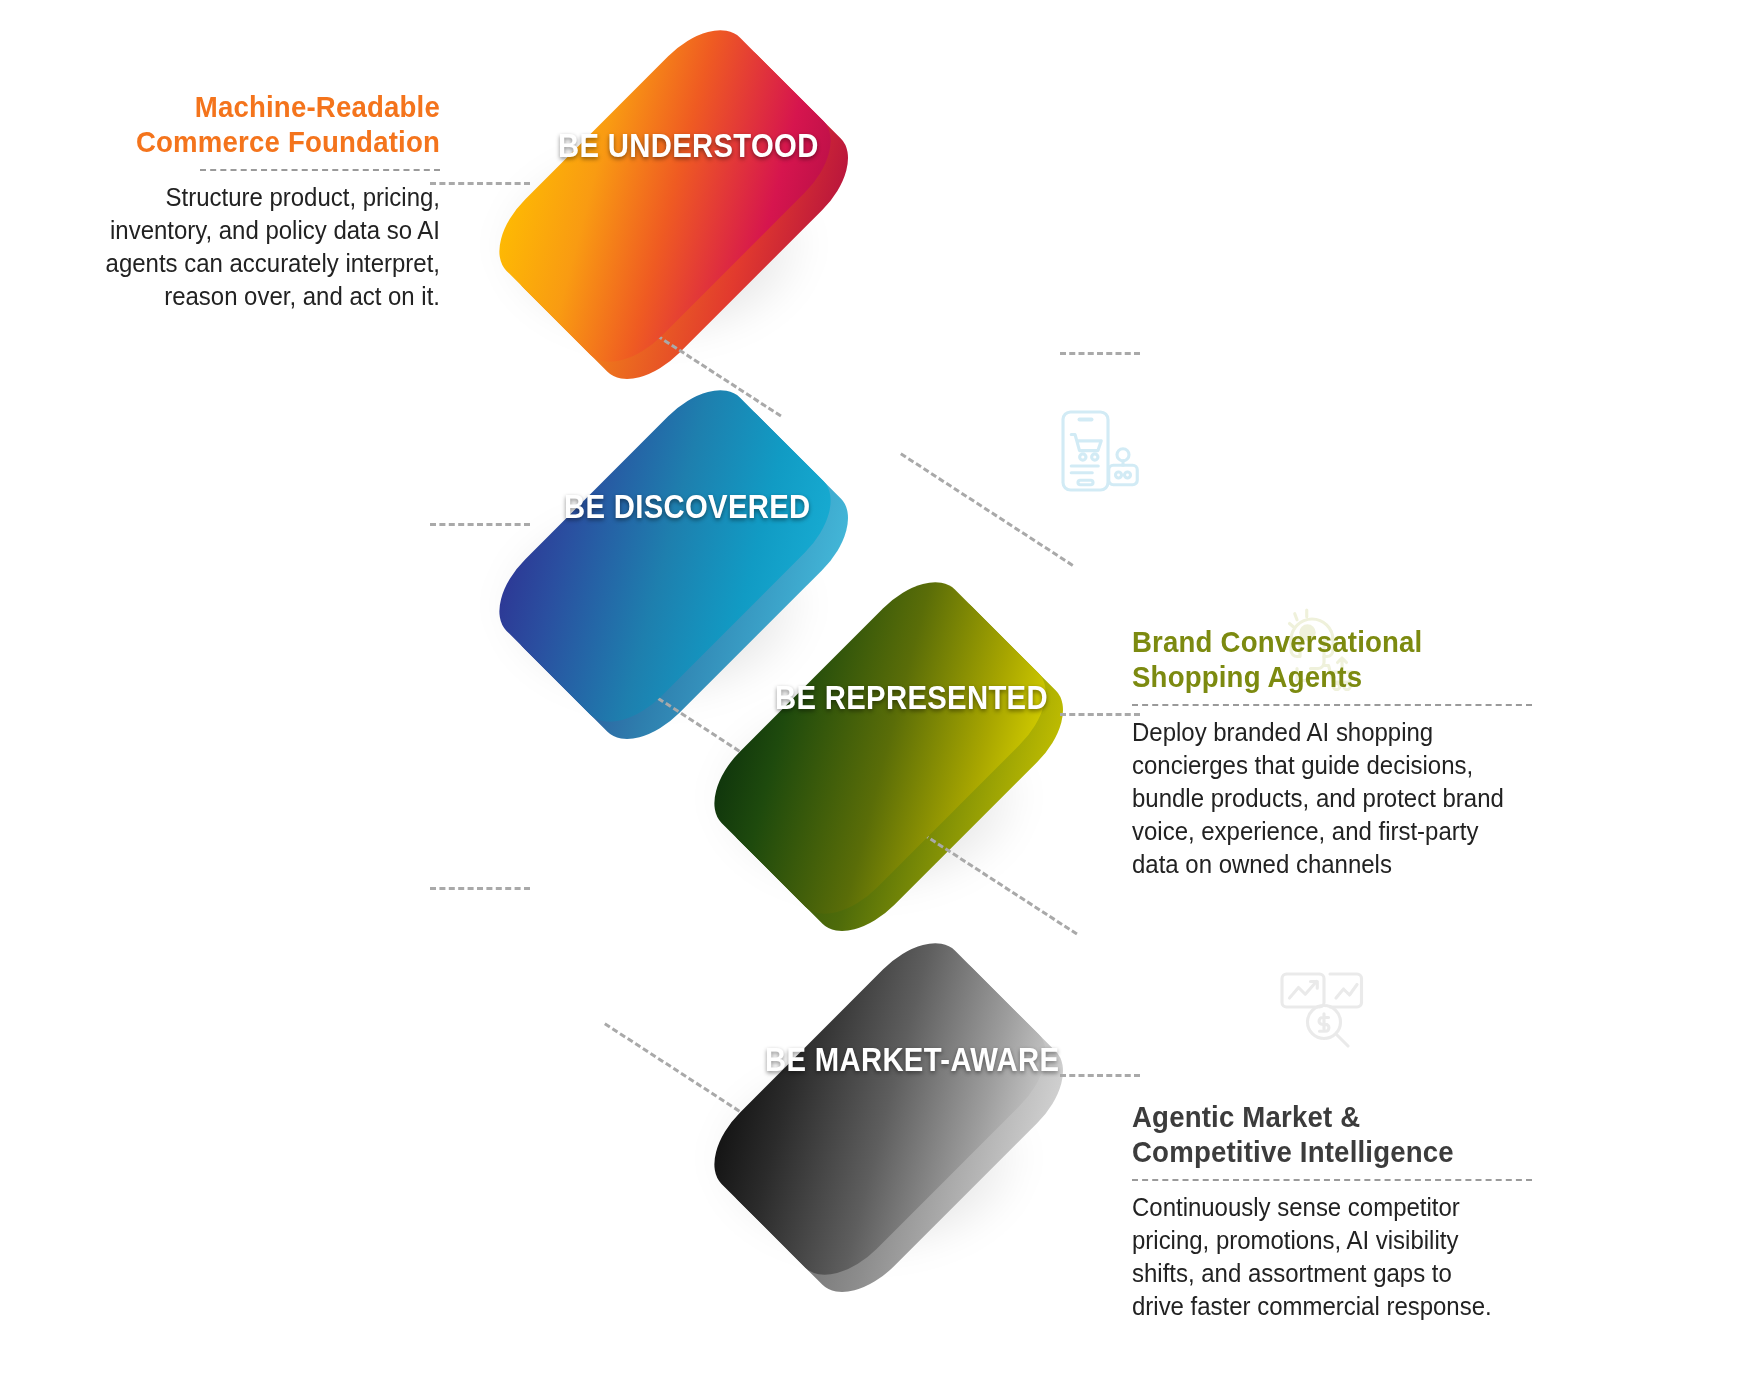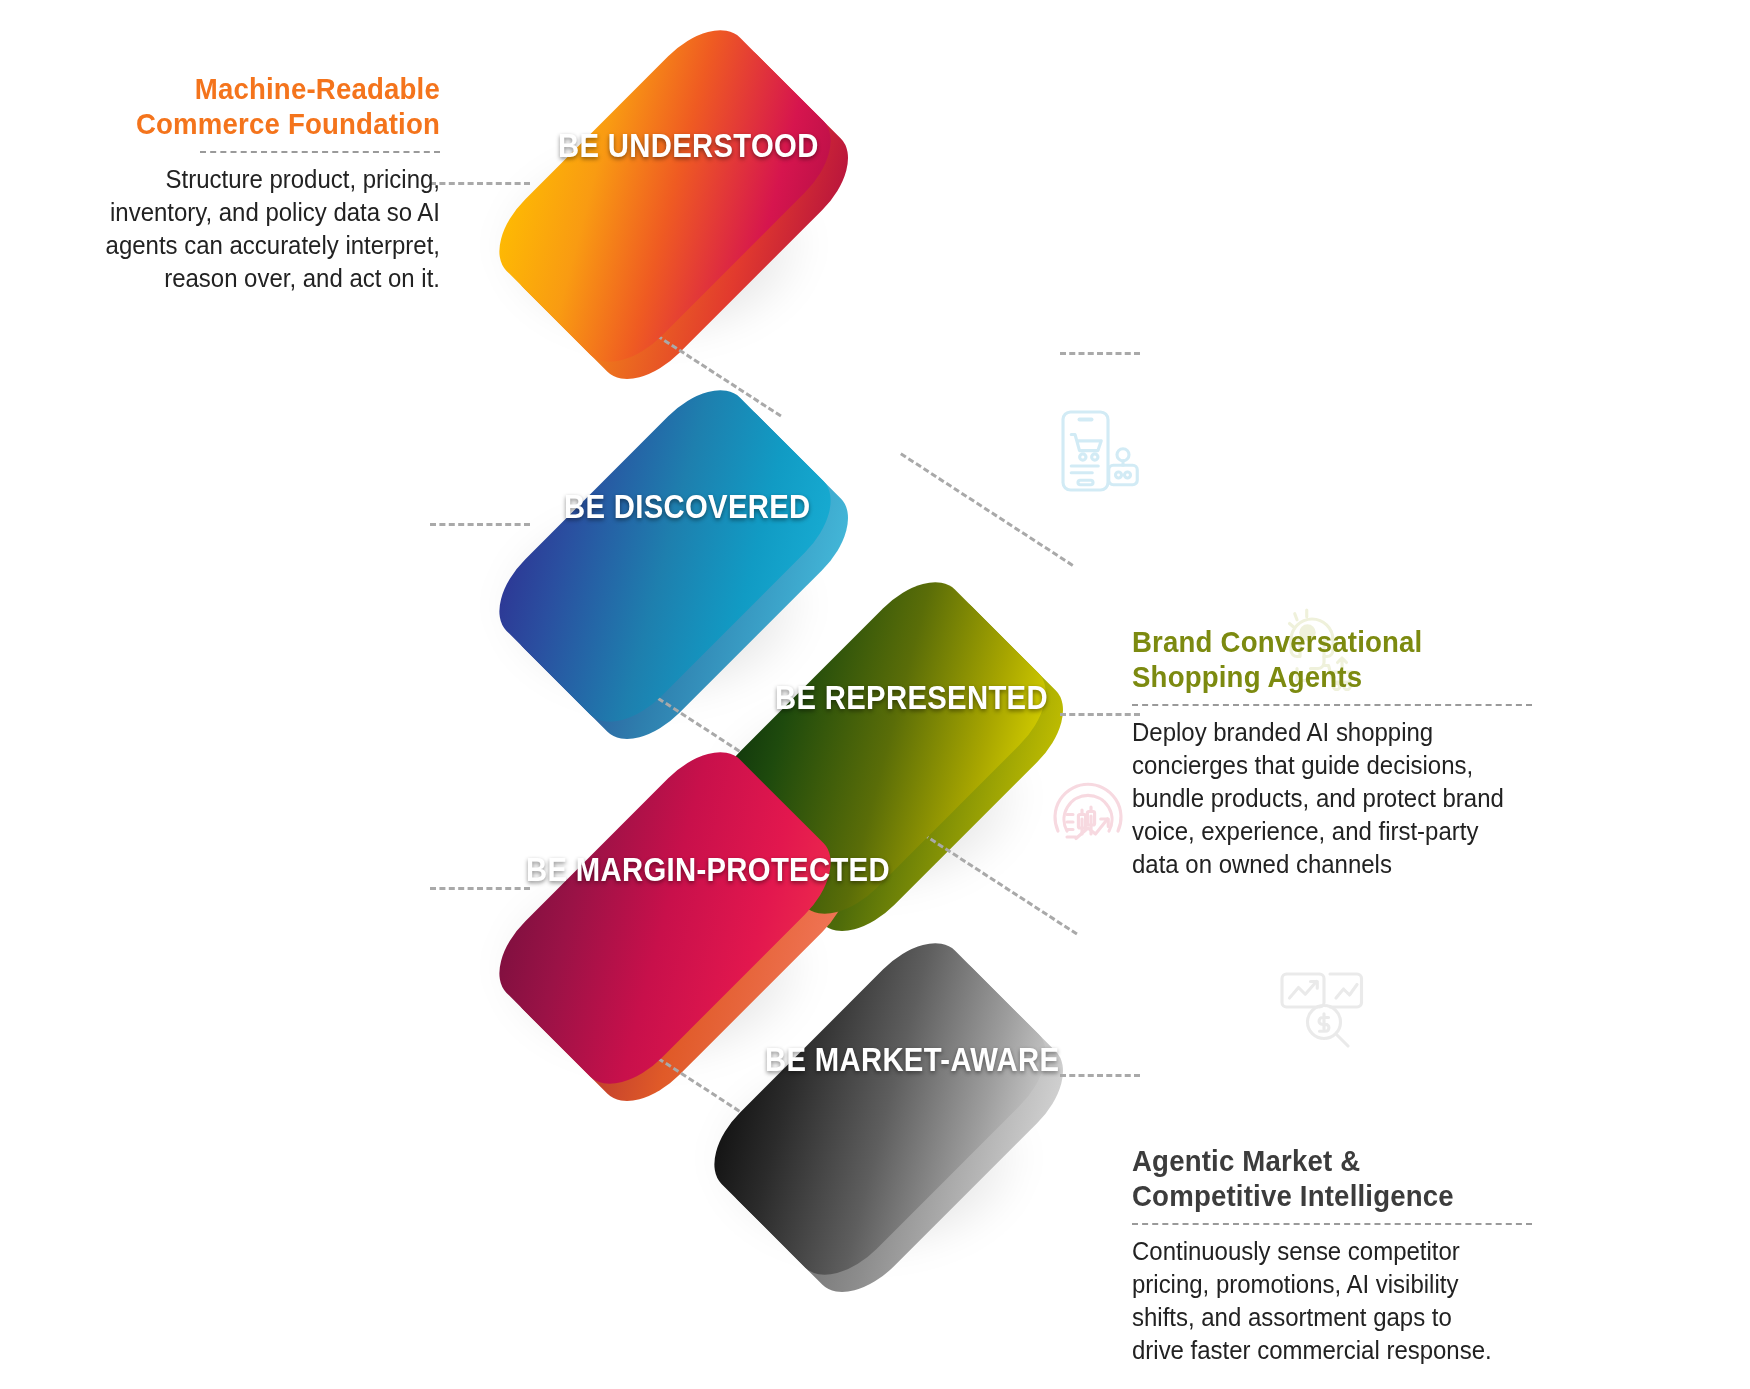--- a/index.html
+++ b/index.html
@@ -124,80 +124,62 @@
         <circle cx="50" cy="34.5" r="4"></circle>
         <path d="M50 38.5v3"></path>
         <path d="M43.5 41.5h13a3 3 0 013 3v7a3 3 0 01-3 3h-13a3 3 0 01-3-3v-7a3 3 0 013-3z"></path>
         <circle cx="47" cy="48" r="2"></circle>
         <circle cx="53" cy="48" r="2"></circle>
       </svg>
     </div>
     <div class="label" style="left:124px;top:142px;">BE DISCOVERED</div>
   </div>
 
-  <div class="tile" style="left:440px;top:707px;">
-    <div class="shadow"></div>
-    <div class="side iso-side" style="background:linear-gradient(135deg,#8C1136 0%,#E05A28 55%,#F2785C 100%);"></div>
-    <div class="face iso" style="background:linear-gradient(135deg,#7A0F3E 0%,#9A1246 22%,#C8104B 50%,#E2174E 78%,#EE2B4E 100%);"></div>
-    <div class="glyph" style="left:600px;top:58px;">
-      <svg viewBox="0 0 64 64" fill="none" stroke="#f7d6de" stroke-width="2.1" stroke-linecap="round" stroke-linejoin="round">
-        <path d="M12 44a22 22 0 1140 0"></path>
-        <path d="M18 44a16 16 0 1128 0"></path>
-        <path d="M18 48h6M18 43h4M18 38h4M18 33h4"></path>
-        <path d="M28 46V36M28 32v-2M34 46V34M34 30v-2"></path>
-        <rect x="25.6" y="33" width="4.8" height="9" rx="1"></rect>
-        <rect x="31.6" y="31" width="4.8" height="9" rx="1"></rect>
-        <path d="M24 49l8-7 5 4 8-10"></path>
-        <path d="M40.5 36h5v5"></path>
-      </svg>
-    </div>
-    <div class="label" style="left:86px;top:143px;">BE MARGIN-PROTECTED</div>
-  </div>
 
   <div class="tile" style="left:655px;top:898px;">
     <div class="shadow"></div>
     <div class="side iso-side" style="background:linear-gradient(135deg,#4D4D4D 0%,#8C8C8C 50%,#D8D8D8 100%);"></div>
     <div class="face iso" style="background:linear-gradient(135deg,#0D0D0D 0%,#2B2B2B 22%,#5E5E5E 52%,#9D9D9D 80%,#CFCFCF 100%);"></div>
     <div class="glyph" style="left:618px;top:58px;">
       <svg viewBox="0 0 64 64" fill="none" stroke="#e9e9e9" stroke-width="2.1" stroke-linecap="round" stroke-linejoin="round">
         <rect x="6" y="12" width="28" height="22" rx="3"></rect>
         <path d="M11 28l6-7 4.5 4.5L29 17"></path>
         <path d="M25 17h4.5v4.5"></path>
         <path d="M38 12h18a3 3 0 013 3v16a3 3 0 01-3 3H38"></path>
         <path d="M42 28l5-6 4 4 5-7"></path>
         <circle cx="34" cy="44" r="11"></circle>
         <path d="M42 52l8 8"></path>
         <path d="M34 38.5v11M37 41h-4a2.3 2.3 0 000 4.6h2a2.3 2.3 0 010 4.6h-4"></path>
       </svg>
     </div>
     <div class="label" style="left:110px;top:142px;">BE MARKET-AWARE</div>
   </div>
 
-  <div class="callout left" style="left:40px;top:72px;">
+  <div class="callout left" style="left:40px;top:90px;">
     <h3 style="color:#F4741C;">
       <span>Machine-Readable</span><br>
       <span>Commerce Foundation</span>
     </h3>
     <div class="rule" style="margin-left:160px;"></div>
     <p>Structure product, pricing, inventory, and policy data so AI agents can accurately interpret, reason over, and act on it.</p>
   </div>
 
 
 
   <div class="callout right" style="left:1132px;top:625px;">
     <h3 style="color:#7C8A10;">
       <span>Brand Conversational</span><br>
       <span>Shopping Agents</span>
     </h3>
     <div class="rule"></div>
     <p>Deploy branded AI shopping concierges that guide decisions, bundle products, and protect brand voice, experience, and first-party data on owned channels</p>
   </div>
 
 
-  <div class="callout right" style="left:1132px;top:1100px;margin-top:44px;">
+  <div class="callout right" style="left:1132px;top:1100px;">
     <h3 style="color:#3C3C3C;">
       <span>Agentic Market &amp;</span><br>
       <span>Competitive Intelligence</span>
     </h3>
     <div class="rule"></div>
     <p>Continuously sense competitor pricing, promotions, AI visibility shifts, and assortment gaps to drive faster commercial response.</p>
   </div>
 
   <div class="conn" style="left:430px;top:182px;width:100px;"></div>
   <div class="conn" style="left:430px;top:523px;width:100px;"></div>

